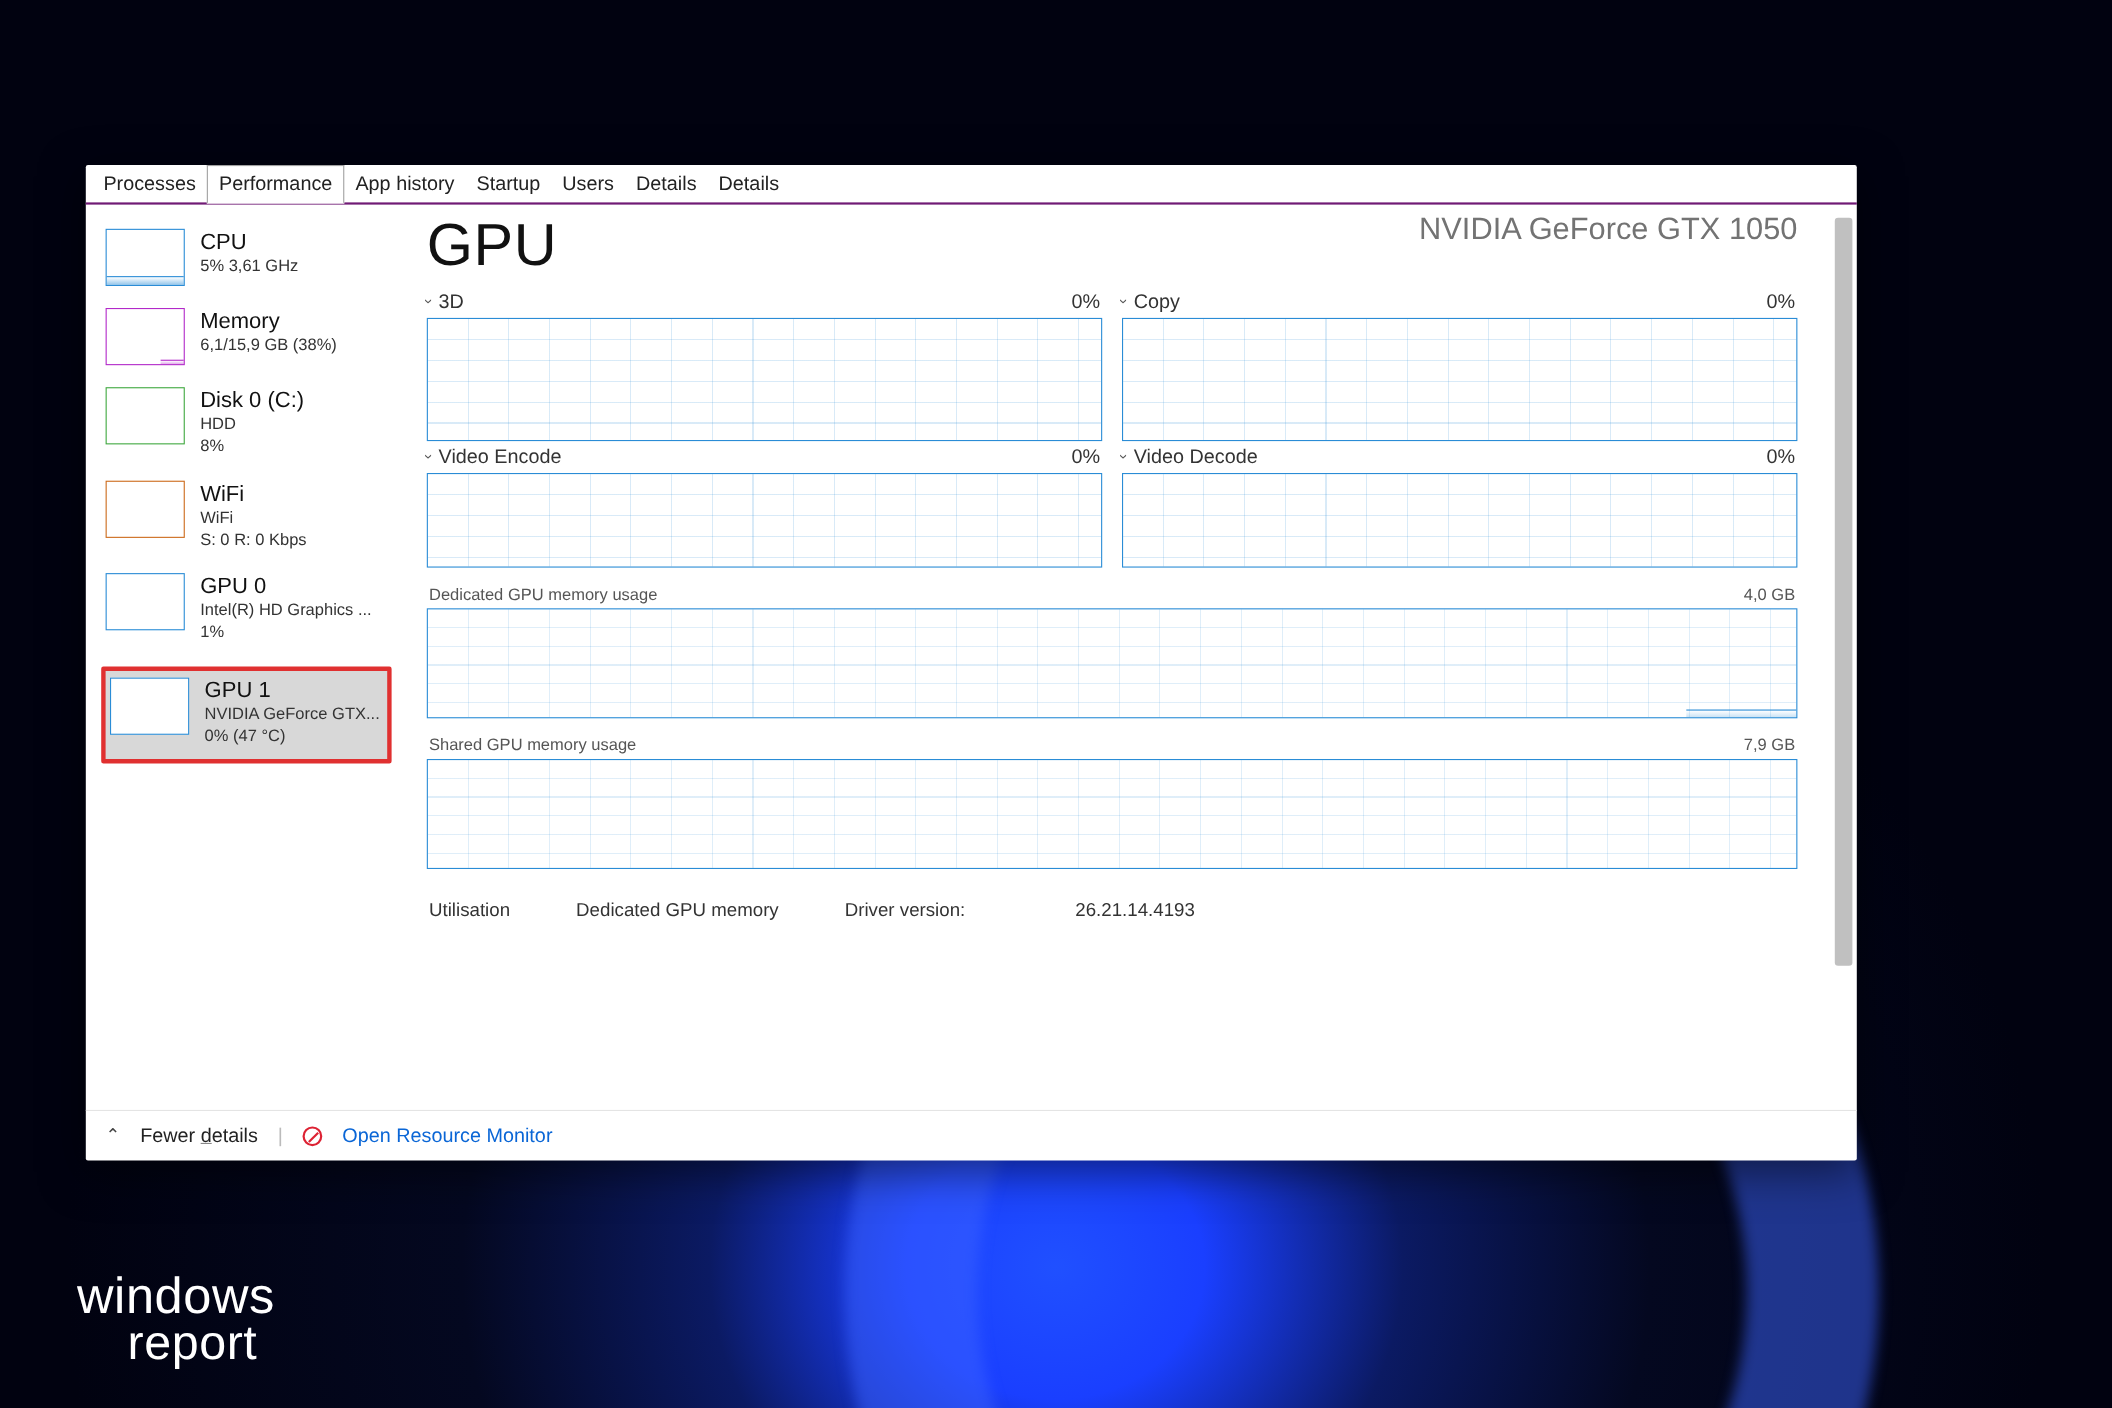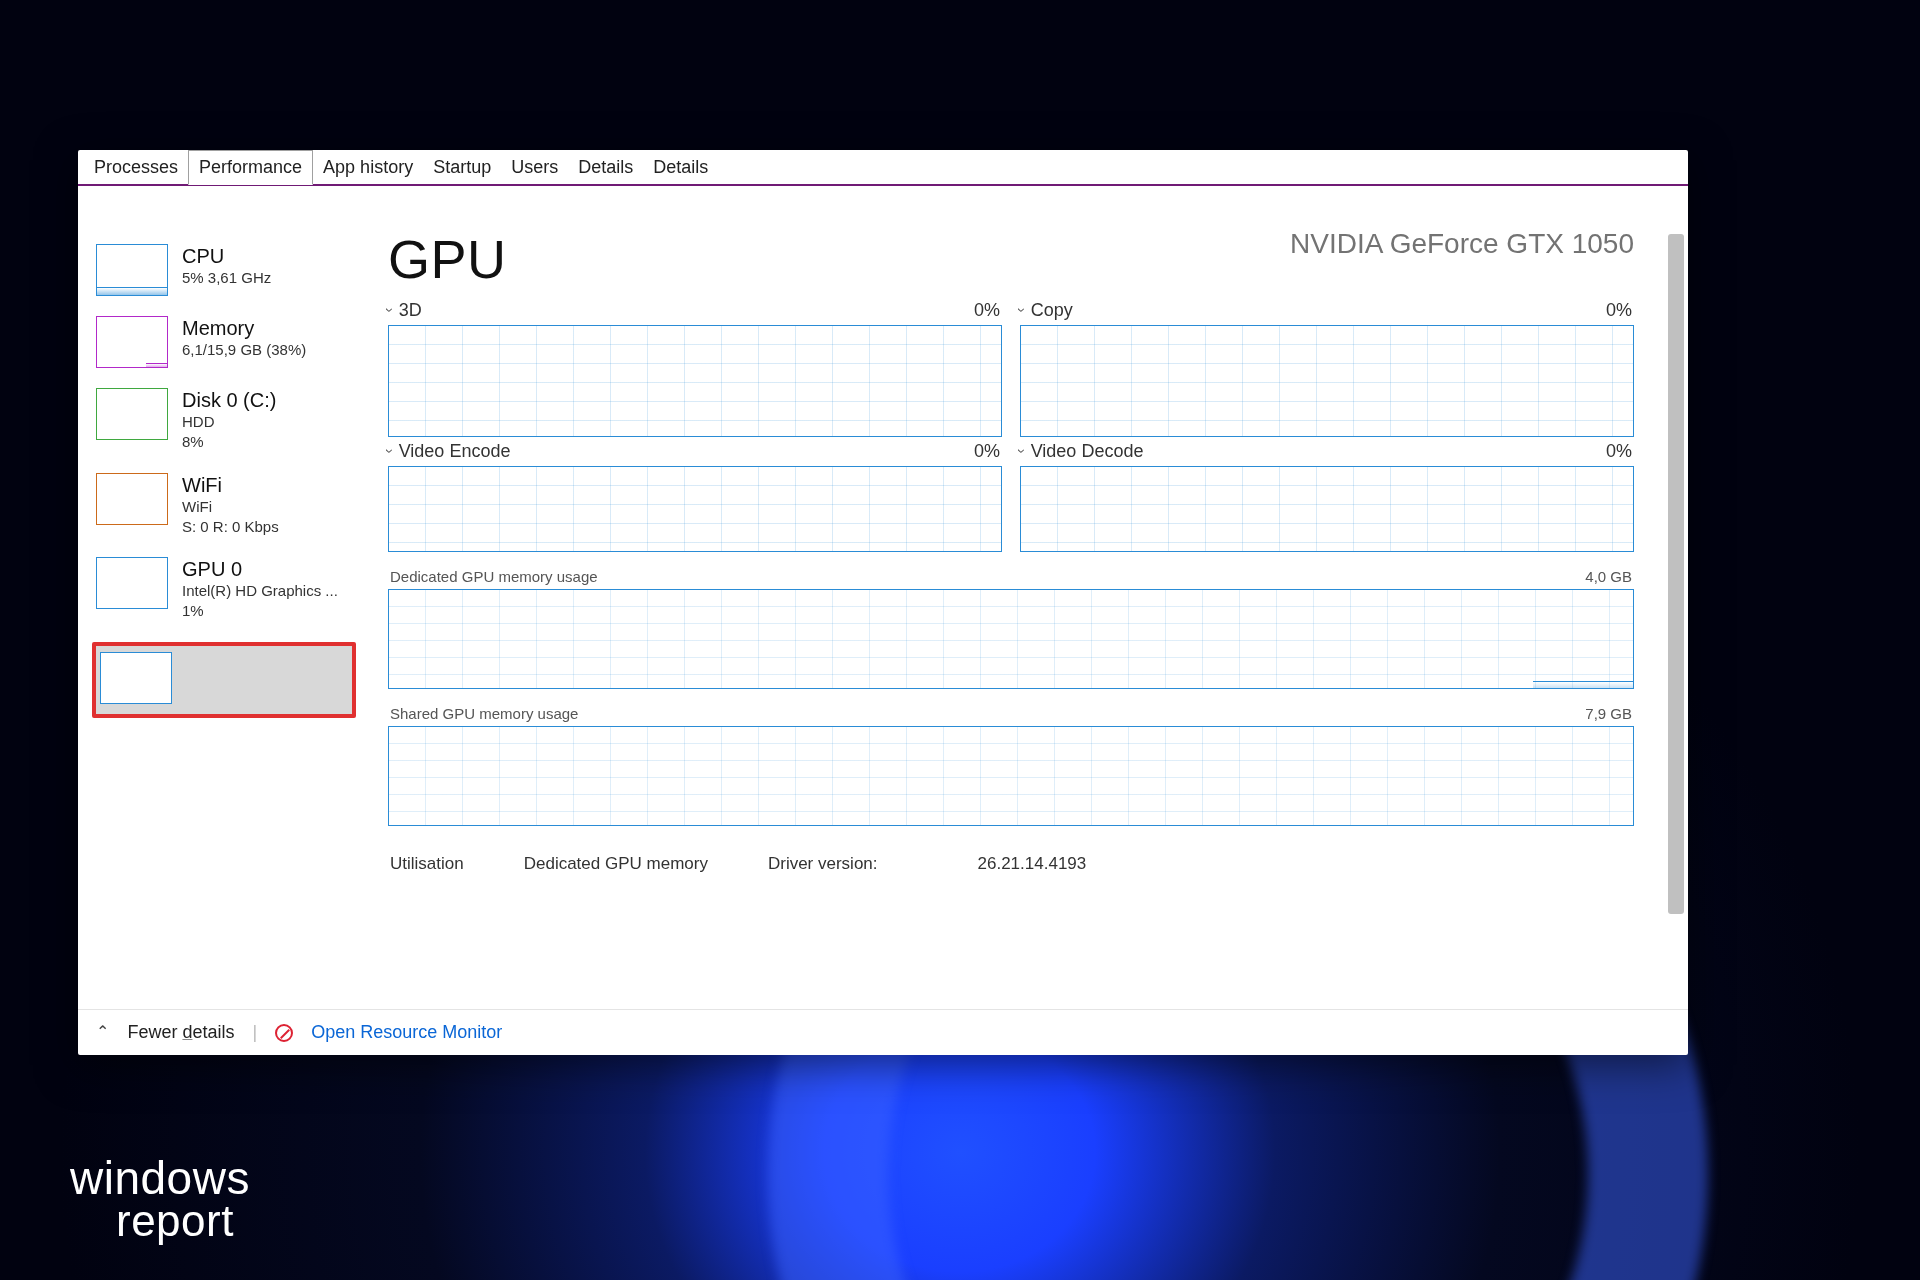--- a/index.html
+++ b/index.html
@@ -58,21 +58,21 @@
     user-select:none;
   }
   .tab.active {
     border:1px solid #a0a0a0;
     border-bottom:1px solid #fff;
     background:#fff;
     position:relative;
     top:1px;
   }
   
-  .tm-body { flex:1; display:flex; overflow:hidden;margin-top:36px; }
+  .tm-body { flex:1; display:flex; overflow:hidden; }
   .sidebar { width:290px; padding:18px 12px 0 14px; }
   .side-item {
     display:flex; gap:14px; align-items:flex-start;
     padding:4px 4px 16px 4px;
     cursor:default;
   }
   .side-item.selected {
     background:#d8d8d8;
     border:4px solid #e03030;
     border-radius:2px;
@@ -221,20 +221,25 @@
         <div class="side-thumb gpu0"></div>
         <div class="side-text">
           <div class="side-title">GPU 0</div>
           <div class="side-sub">Intel(R) HD Graphics ...</div>
           <div class="side-sub2">1%</div>
         </div>
       </div>
 
       <div class="side-item selected">
         <div class="side-thumb gpu1"></div>
+        <div class="side-text">
+          <div class="side-title">GPU 1</div>
+          <div class="side-sub">NVIDIA GeForce GTX...</div>
+          <div class="side-sub2">0%  (47 °C)</div>
+        </div>
       </div>
 
     </div>
 
     <div class="main">
       <div class="main-scrollbar"></div>
 
       <div class="main-head">
         <div class="main-title">GPU</div>
         <div class="main-sub">NVIDIA GeForce GTX 1050</div>

